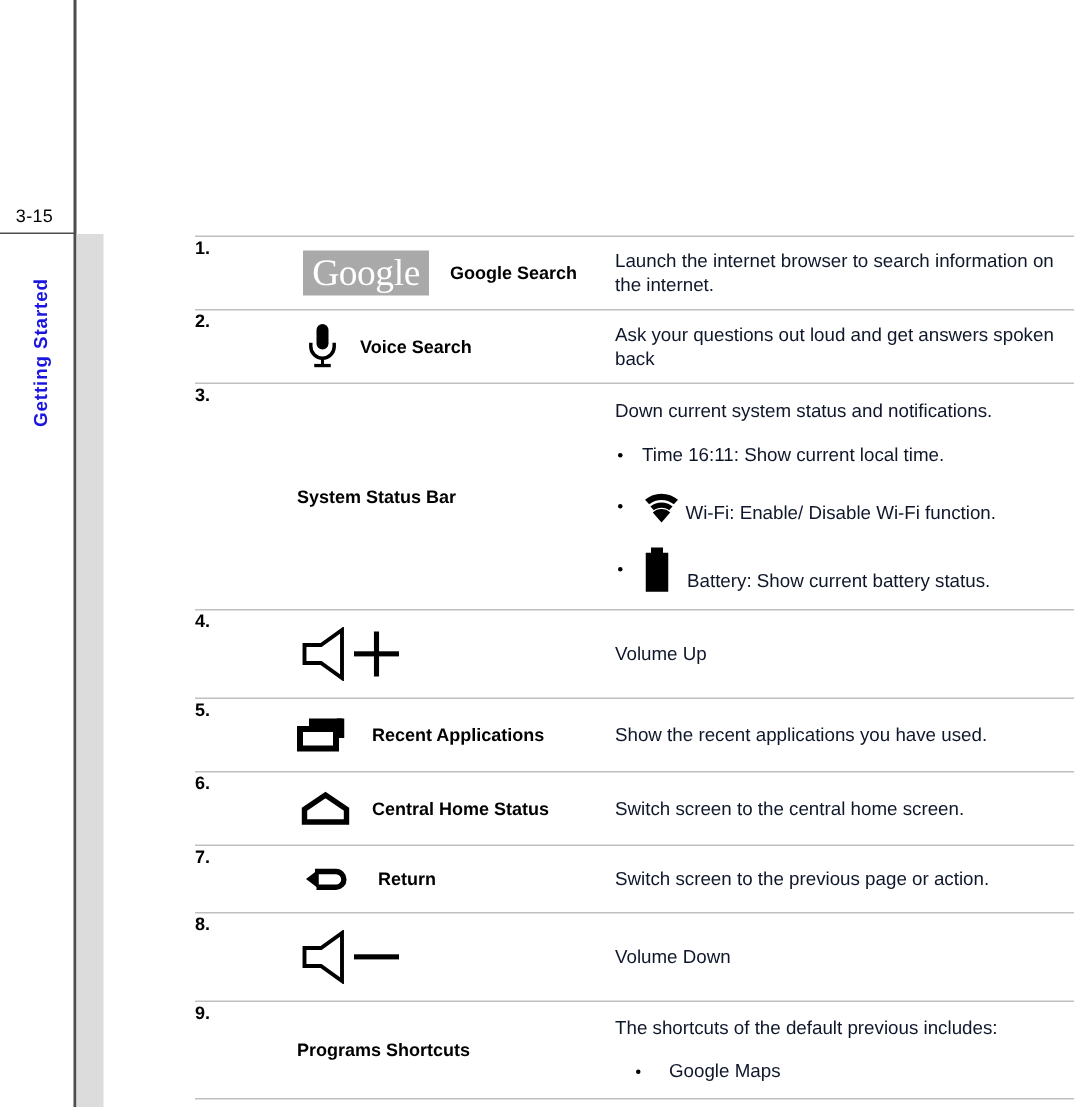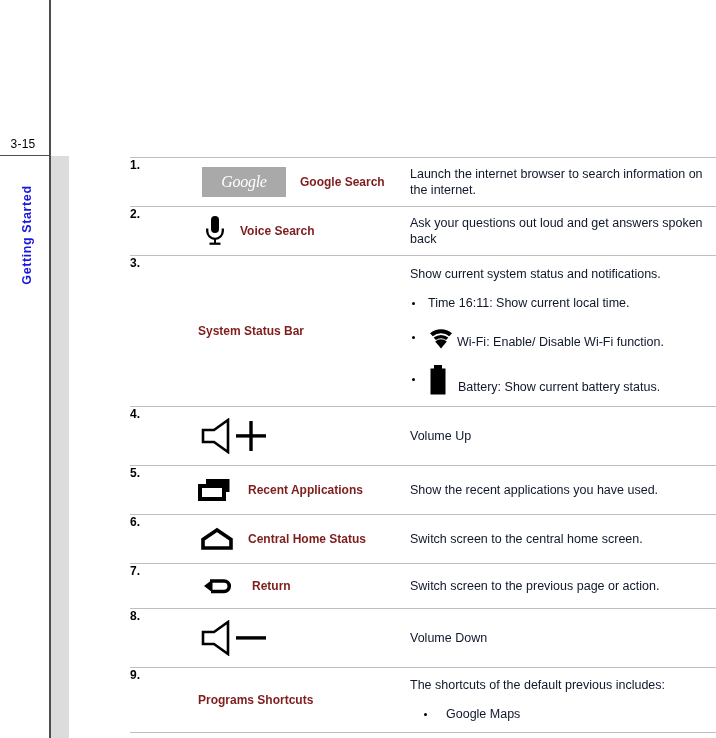--- a/index.html
+++ b/index.html
@@ -93,21 +93,21 @@
   .item-inner {
     display: flex;
     align-items: center;
     gap: 6px;
     min-height: 38px;
     padding: 5px 0 5px 2px;
   }
   .item-label {
     font-size: 12px;
     font-weight: bold;
-    color: #7f1d1d;
+    color: #000000;
     white-space: nowrap;
   }
   .item-label.indented { margin-left: 34px; }
   .item-label.indent2  { margin-left: 8px; }
 
   .desc-cell {
     font-size: 12.5px;
     color: #0f172a;
     line-height: 1.28;
     padding: 6px 0 6px 4px;
@@ -141,25 +141,24 @@
   .google-logo {
     width: 84px; height: 30px;
     background: #a9a9a9;
     display: flex;
     align-items: center;
     justify-content: center;
     margin-left: 38px;
   }
   .google-logo span {
     font-family: "Liberation Serif", serif;
-    font-size: 16px;
+    font-size: 25px;
     color: #ffffff;
     letter-spacing: -0.3px;
     line-height: 1;
-    font-style: italic;
   }
 
   .icon-shift-mic   { margin-left: 40px; }
   .icon-shift-vol   { margin-left: 36px; }
   .icon-shift-apps  { margin-left: 34px; }
   .icon-shift-home  { margin-left: 36px; }
   .icon-shift-back  { margin-left: 36px; }
 
   .inline-ico { vertical-align: middle; margin-right: 3px; }
 </style>
@@ -218,21 +217,21 @@
   </tr>
 
   <tr>
     <td class="num-cell">3.</td>
     <td class="item-cell">
       <div class="item-inner" style="min-height:140px;">
         <span class="item-label indented">System Status Bar</span>
       </div>
     </td>
     <td class="desc-cell">
-      <p>Show current system status and notifications.</p>
+      <p>Down current system status and notifications.</p>
       <ul class="blist">
         <li>
           <span class="dot"></span>
           <span>Time 16:11: Show current local time.</span>
         </li>
         <li>
           <span class="dot"></span>
           <span class="icon inline-ico">
             <svg width="26" height="26" viewBox="0 0 26 26">
               <path d="M2 8.2 A17 17 0 0 1 24 8.2 L21.2 11.2 A13 13 0 0 0 4.8 11.2 Z" fill="#000"></path>

